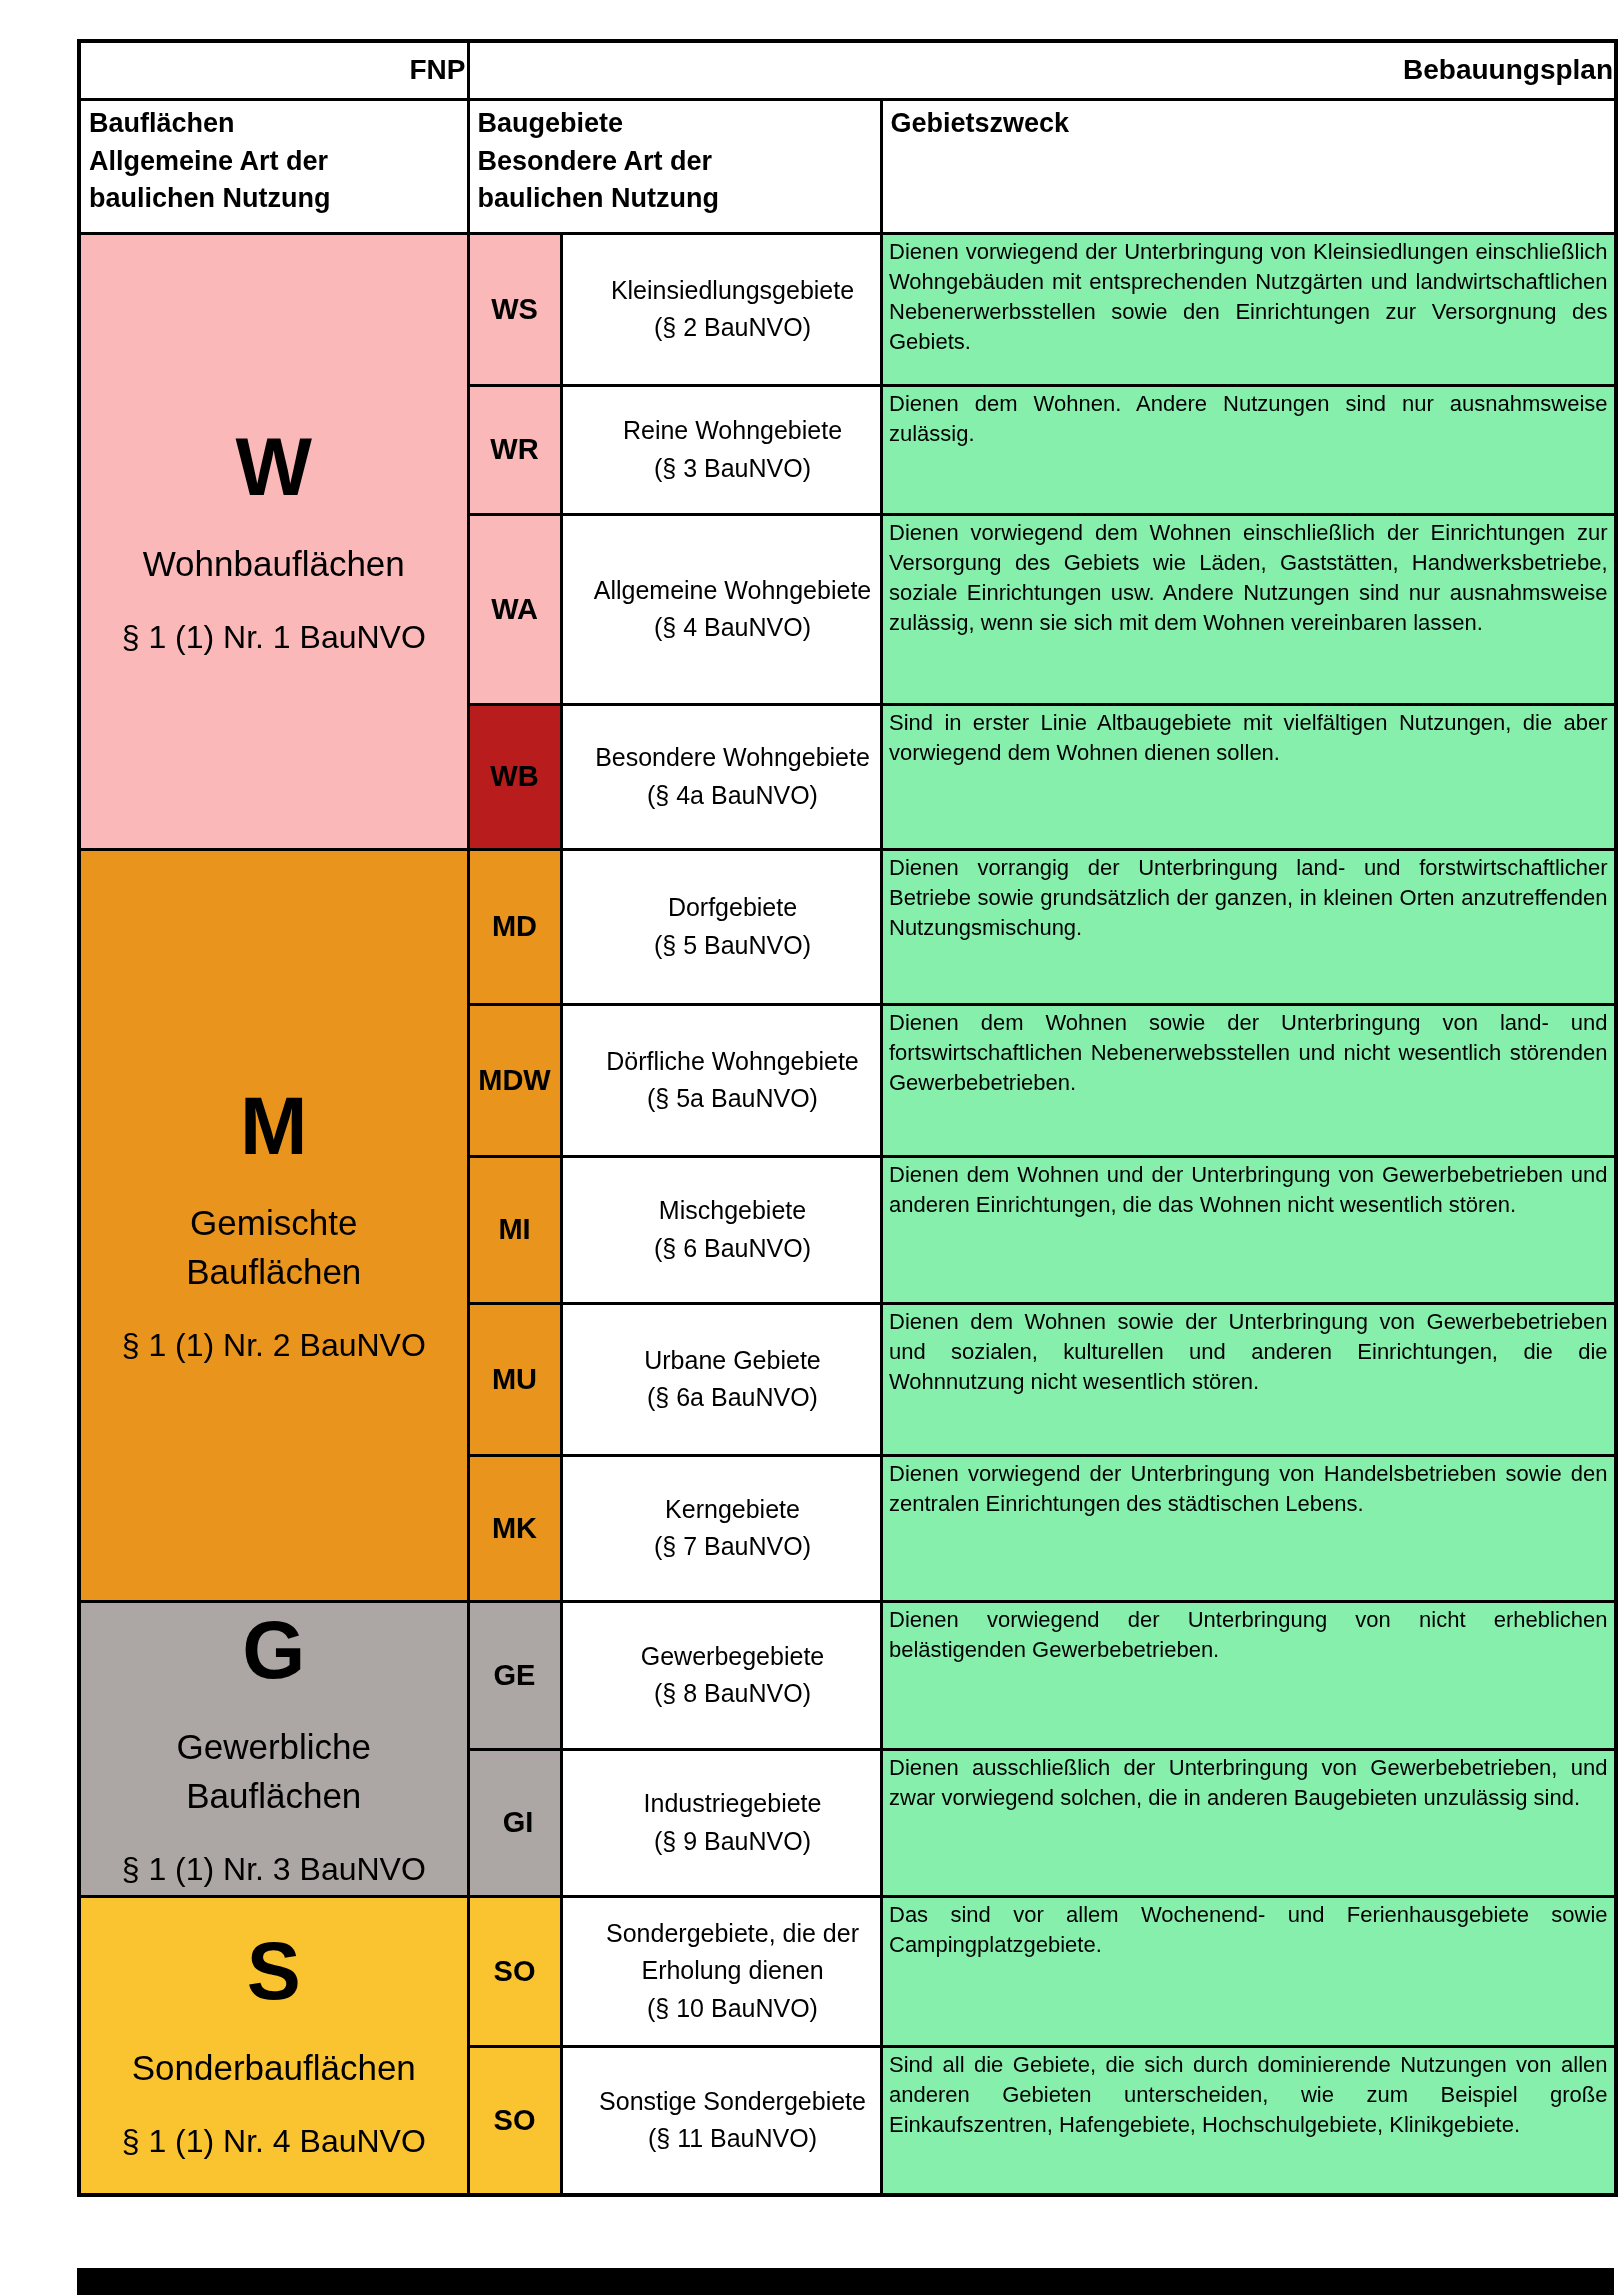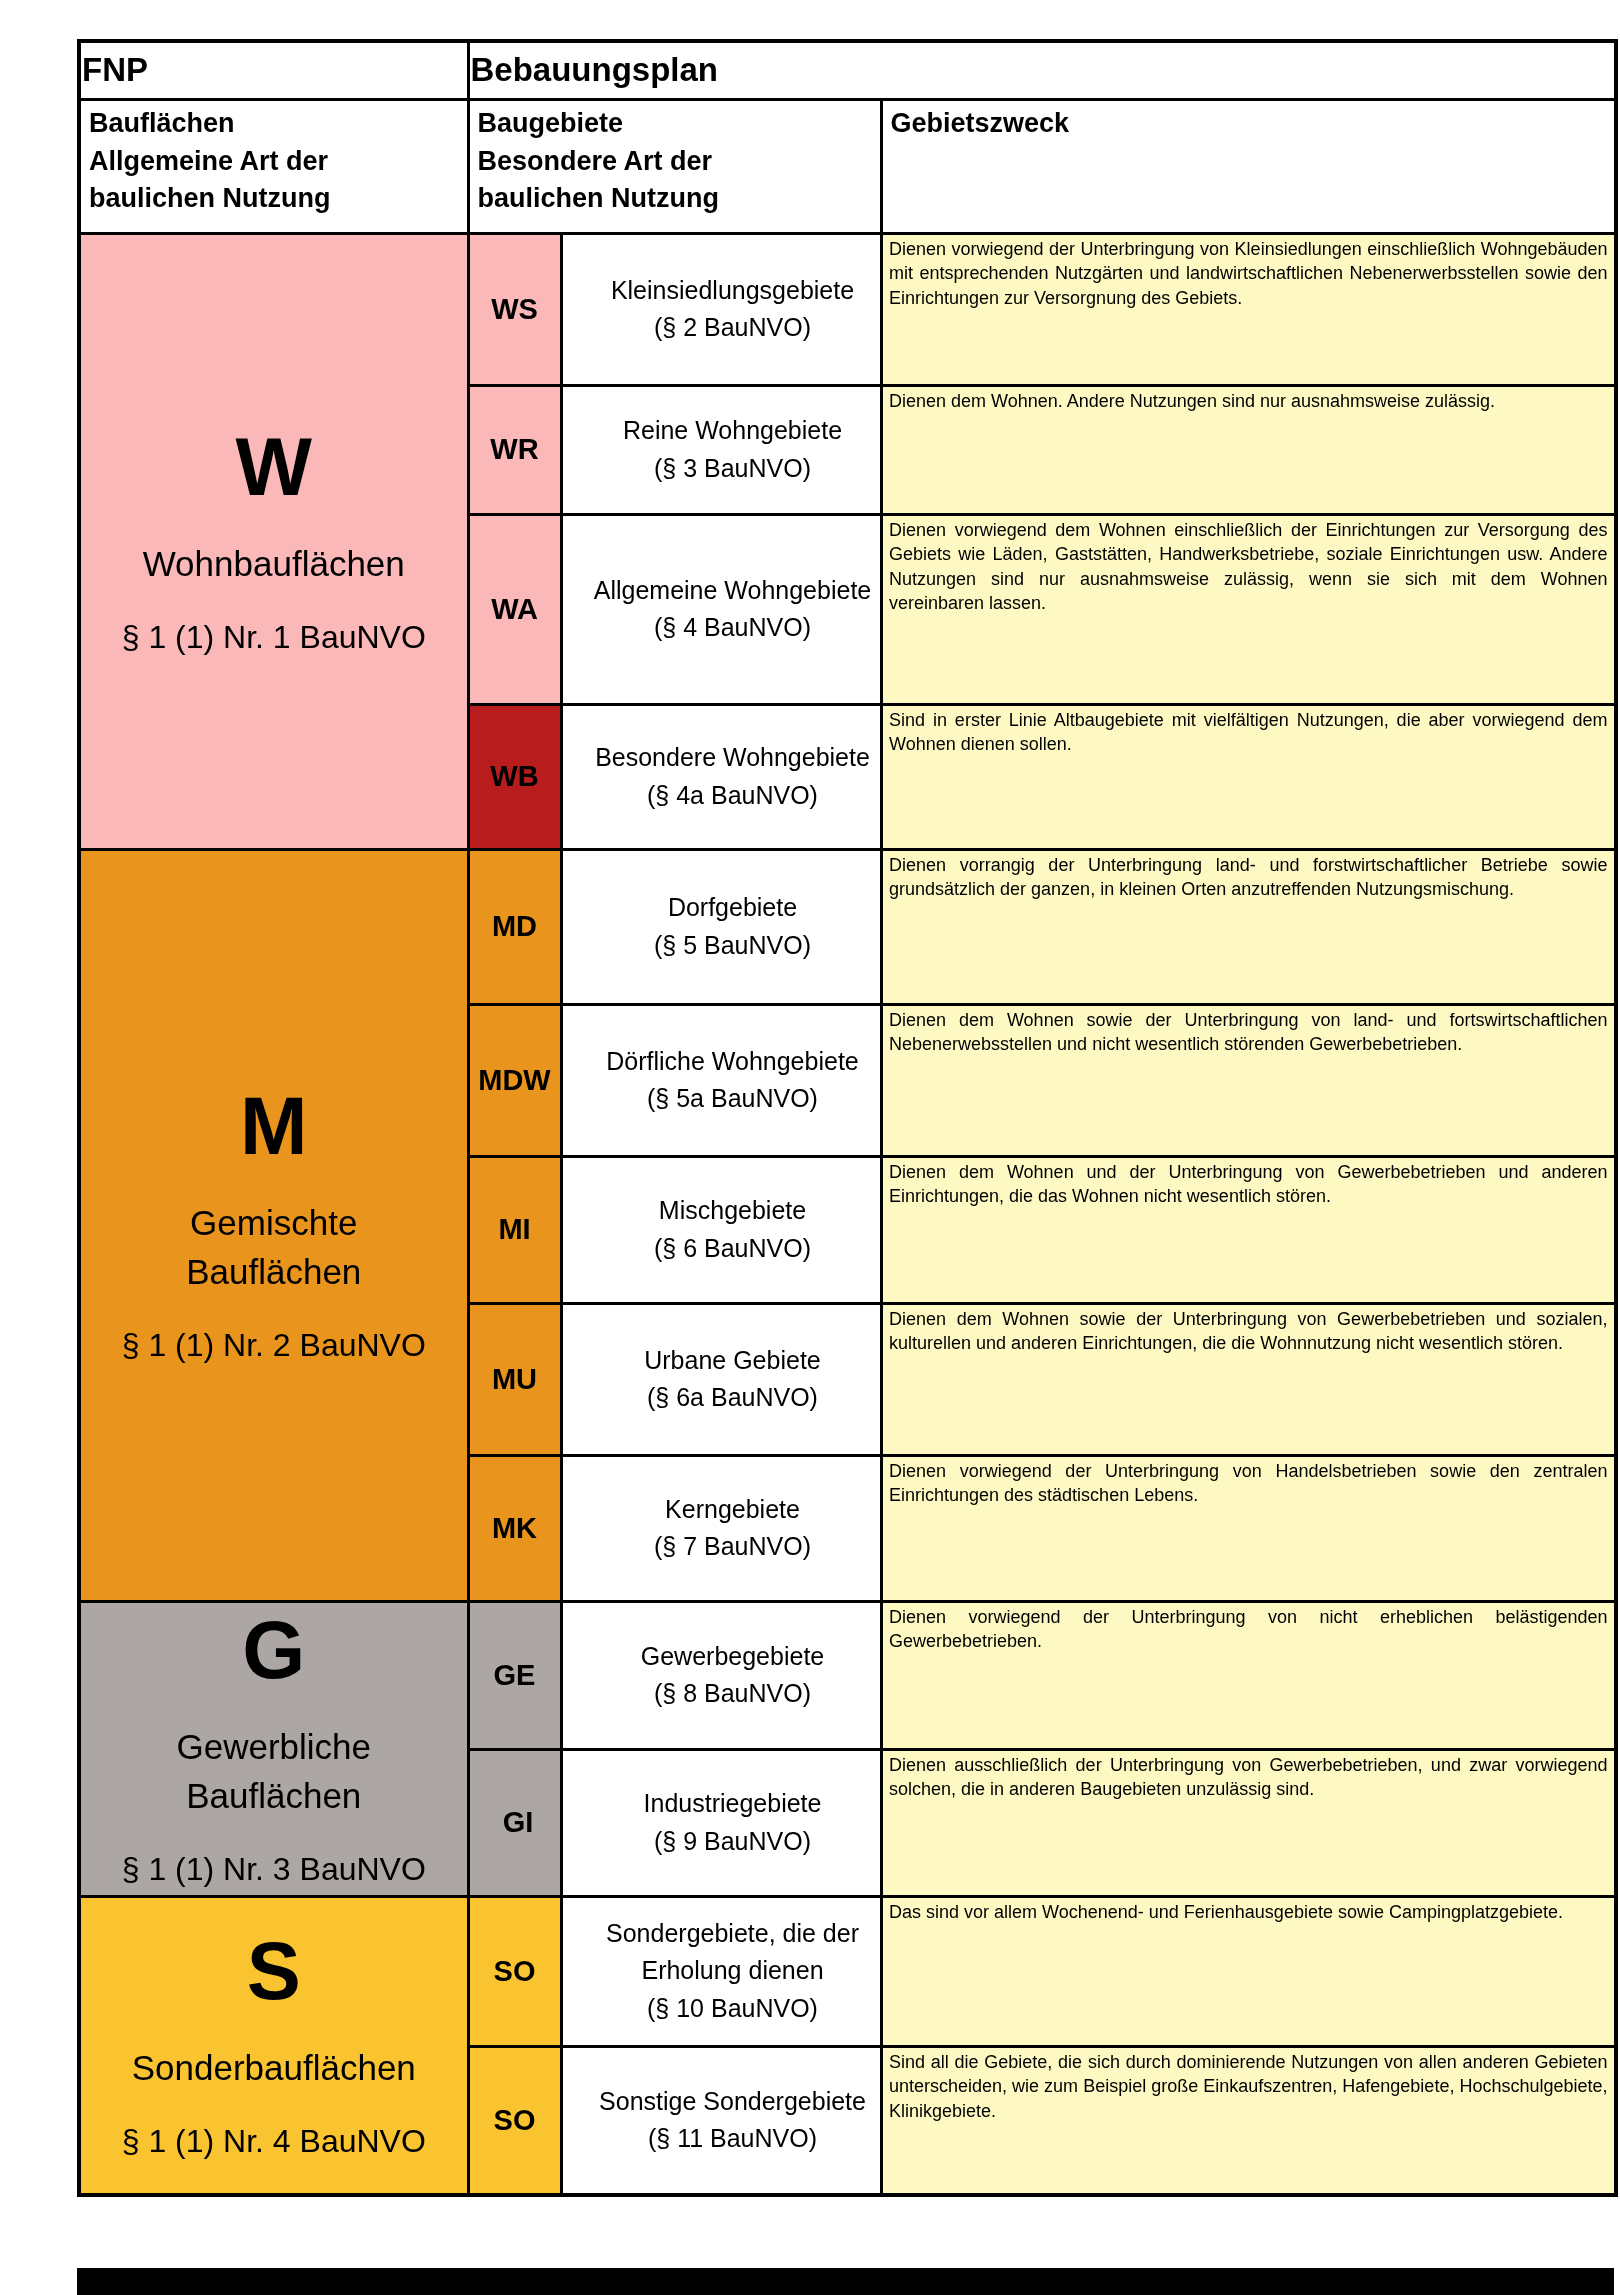--- a/index.html
+++ b/index.html
@@ -21,23 +21,23 @@
     border-collapse: collapse;
     border: 4.9px solid #000;
   }
   .plan-table td {
     border: 3.2px solid #000;
     overflow: hidden;
   }
   .pre { white-space: pre-line; }
 
   td.h1 {
-    font-size: 33px;
-    font-weight: bold;
-    text-align: left;
+    font-size: 28px;
+    font-weight: bold;
+    text-align: right;
     vertical-align: middle;
   }
   td.h2 {
     font-size: 27px;
     font-weight: bold;
     text-align: left;
     vertical-align: top;
     padding: 4.9px 8px;
     line-height: 1.38;
   }
@@ -76,26 +76,26 @@
   }
   td.gname {
     font-size: 25px;
     text-align: center;
     vertical-align: middle;
     line-height: 1.5;
     background: #fff;
     padding-left: 24px;
   }
   td.purpose {
-    font-size: 18px;
+    font-size: 22px;
     text-align: justify;
     vertical-align: top;
     padding: 2.4px 6.5px 3.2px 6.5px;
     line-height: 1.36;
-    background: #fef9c3;
+    background: #86efac;
   }
   .bottom-bar {
     position: absolute;
     left: 77px;
     top: 2268px;
     width: 1537px;
     height: 27.5px;
     background: #000;
   }
 </style>

